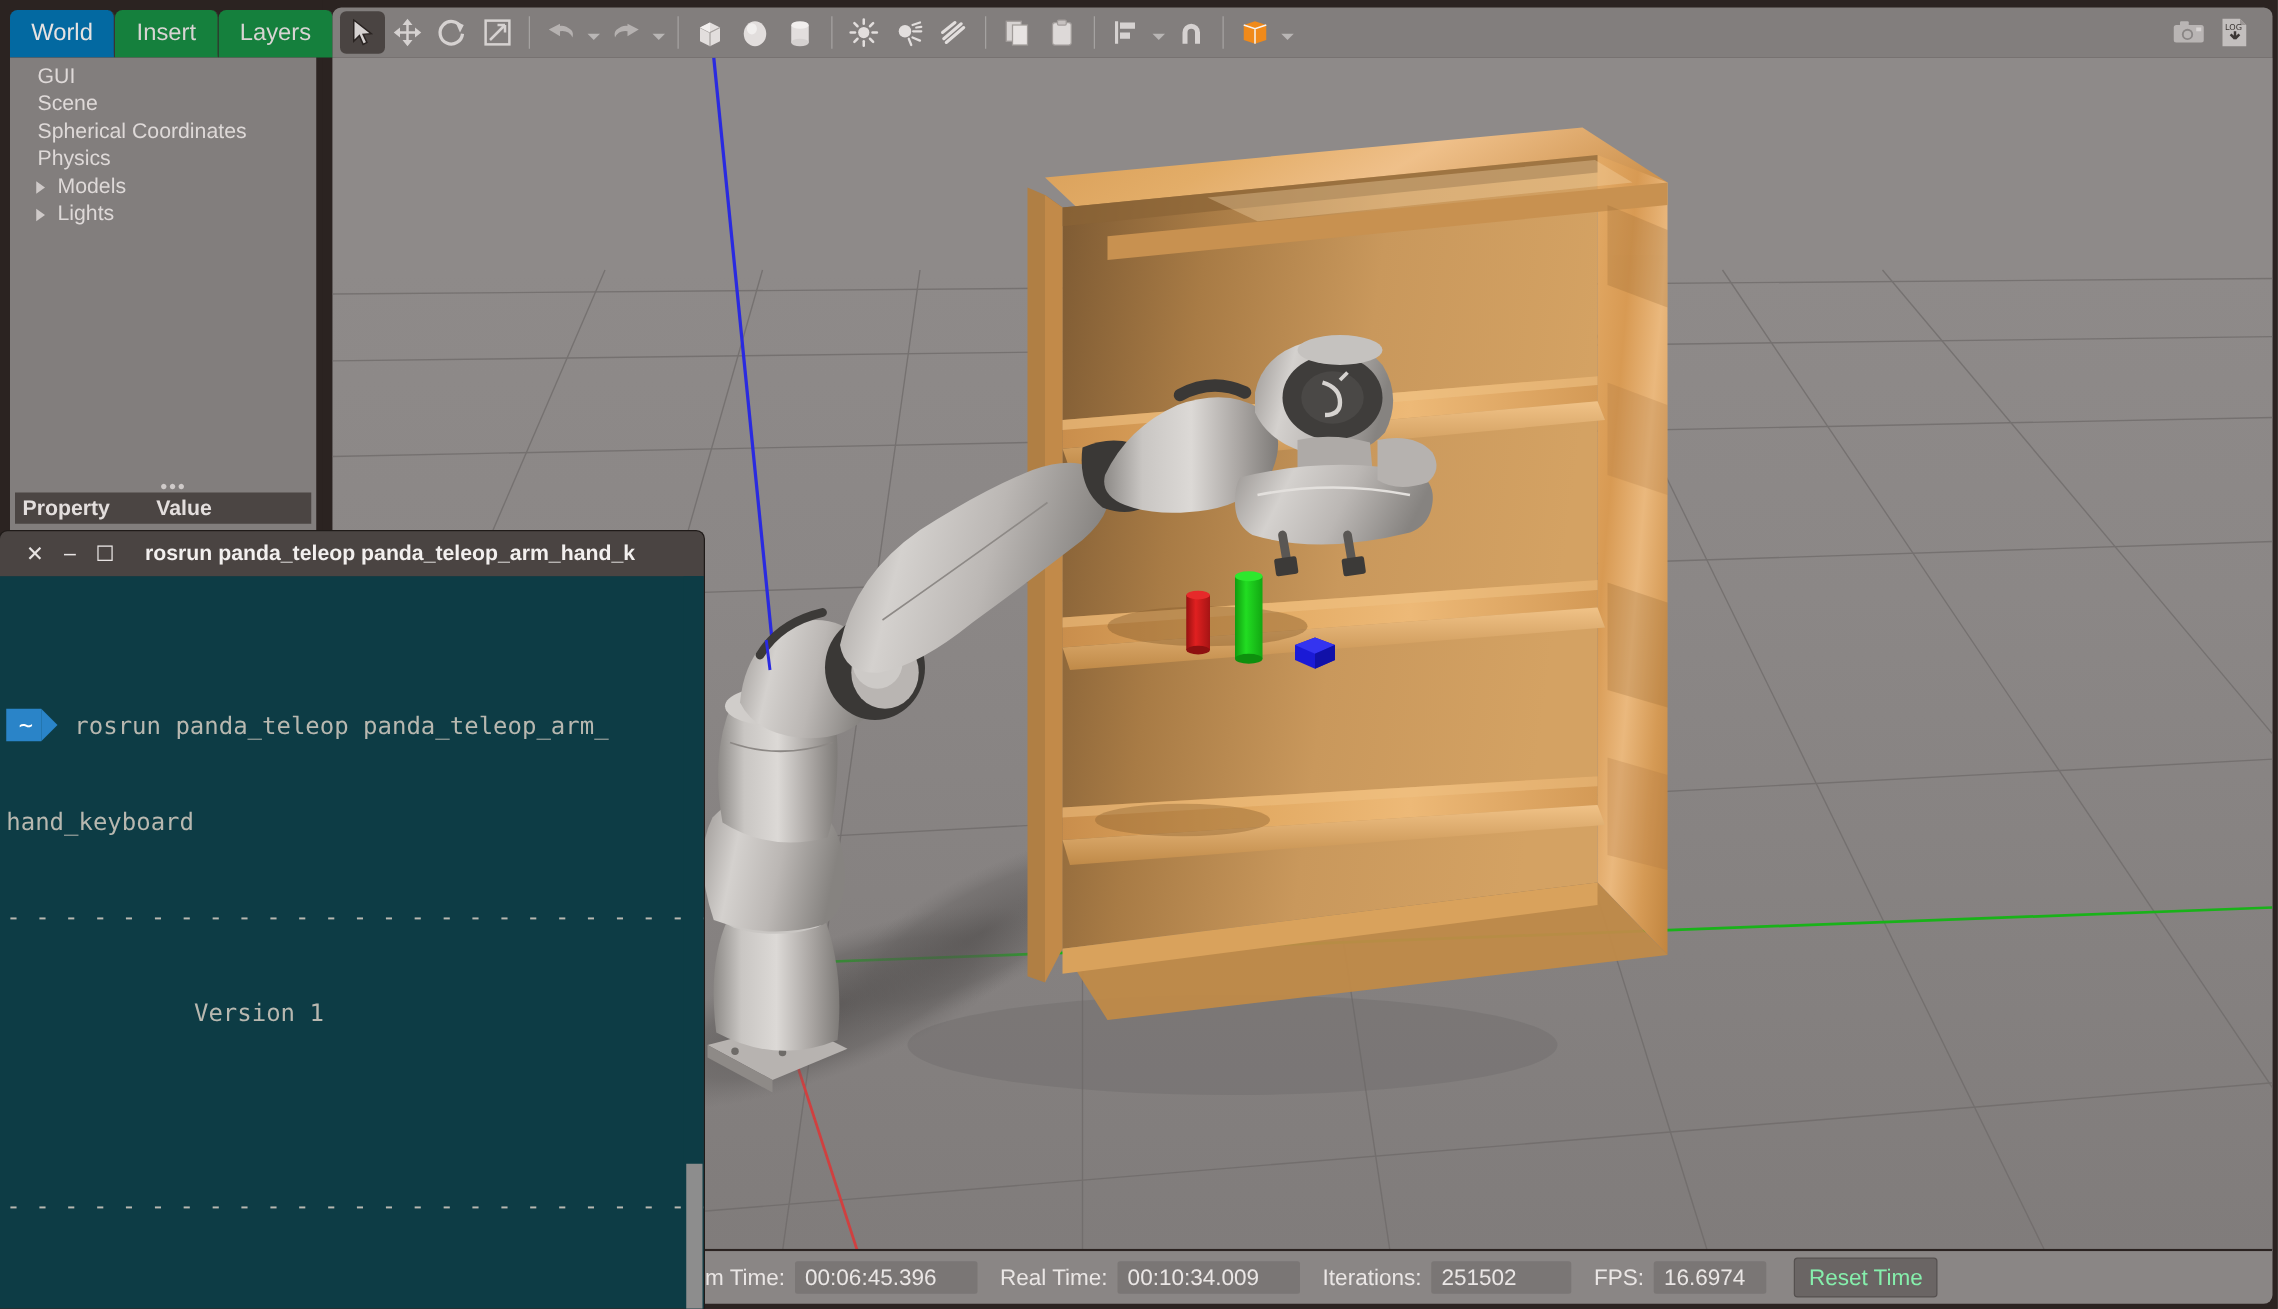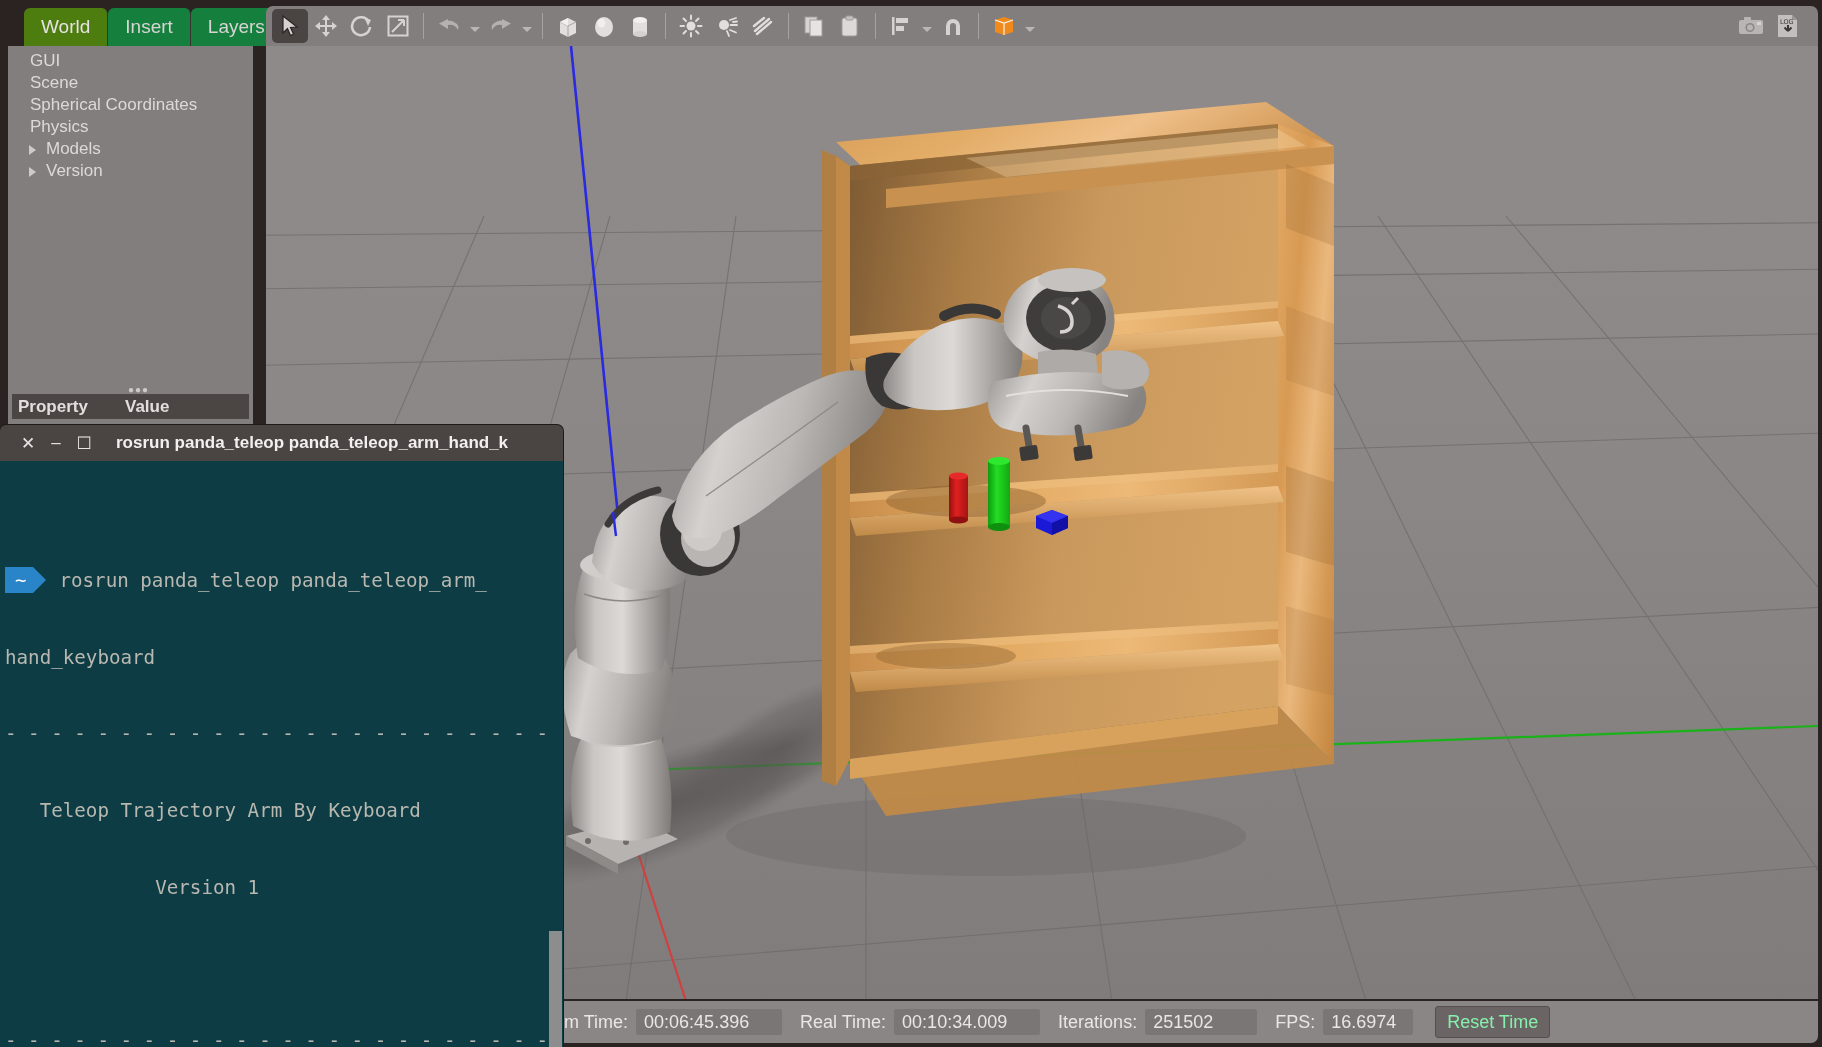--- a/index.html
+++ b/index.html
@@ -43,21 +43,21 @@
   }
   .tabs { position: absolute; left: 8px; top: 8px; display: flex; align-items: flex-end; height: 38px; }
   .tab {
     height: 38px; padding: 0 17px;
     display: flex; align-items: center; justify-content: center;
     color: #d8d4d3; font-size: 19px;
     background: #6f6b6a;
     border-radius: 6px 6px 0 0;
     border-right: 1px solid #3a3331;
   }
-  .tab.active { background: #4d7c0f; color: #e6e2e1; margin-left: 16px; }
+  .tab.active { background: #0369a1; color: #e6e2e1; }
   .tab.inactive { background: #15803d; }
 
   .tree {
     position: absolute; left: 8px; top: 46px; width: 245px; height: 334px;
     background: #827e7d;
     padding: 4px 0 0 0;
     overflow: hidden;
   }
   .tree-item {
     height: 22px; display: flex; align-items: center;
@@ -200,21 +200,21 @@
       </div>
       <div class="tree-item indent">
         <span>Physics</span>
       </div>
       <div class="tree-item has-arrow">
         <span class="arrow"></span>
         <span>Models</span>
       </div>
       <div class="tree-item has-arrow">
         <span class="arrow"></span>
-        <span>Version</span>
+        <span>Lights</span>
       </div>
     </div>
 
     <div class="prop-header-wrap">
       <div class="grip">●●●</div>
       <div class="prop-header">
         <span class="prop-col c1">Property</span>
         <span class="prop-col c2">Value</span>
       </div>
     </div>
@@ -662,21 +662,20 @@
       <span class="term-title">rosrun panda_teleop panda_teleop_arm_hand_k</span>
     </div>
     <div class="term-body">
       <div class="term-inner">
         <div class="prompt-row">
           <span class="prompt-tag">~</span>
           <span class="prompt-cmd">rosrun panda_teleop panda_teleop_arm_</span>
         </div>
         <div>hand_keyboard</div>
         <div>- - - - - - - - - - - - - - - - - - - - - - - - - -</div>
-        <div>   Teleop Trajectory Arm By Keyboard</div>
         <div>             Version 1</div>
         <div>&nbsp;</div>
         <div>- - - - - - - - - - - - - - - - - - - - - - - - - -</div>
         
         
         
         
         
         
         

